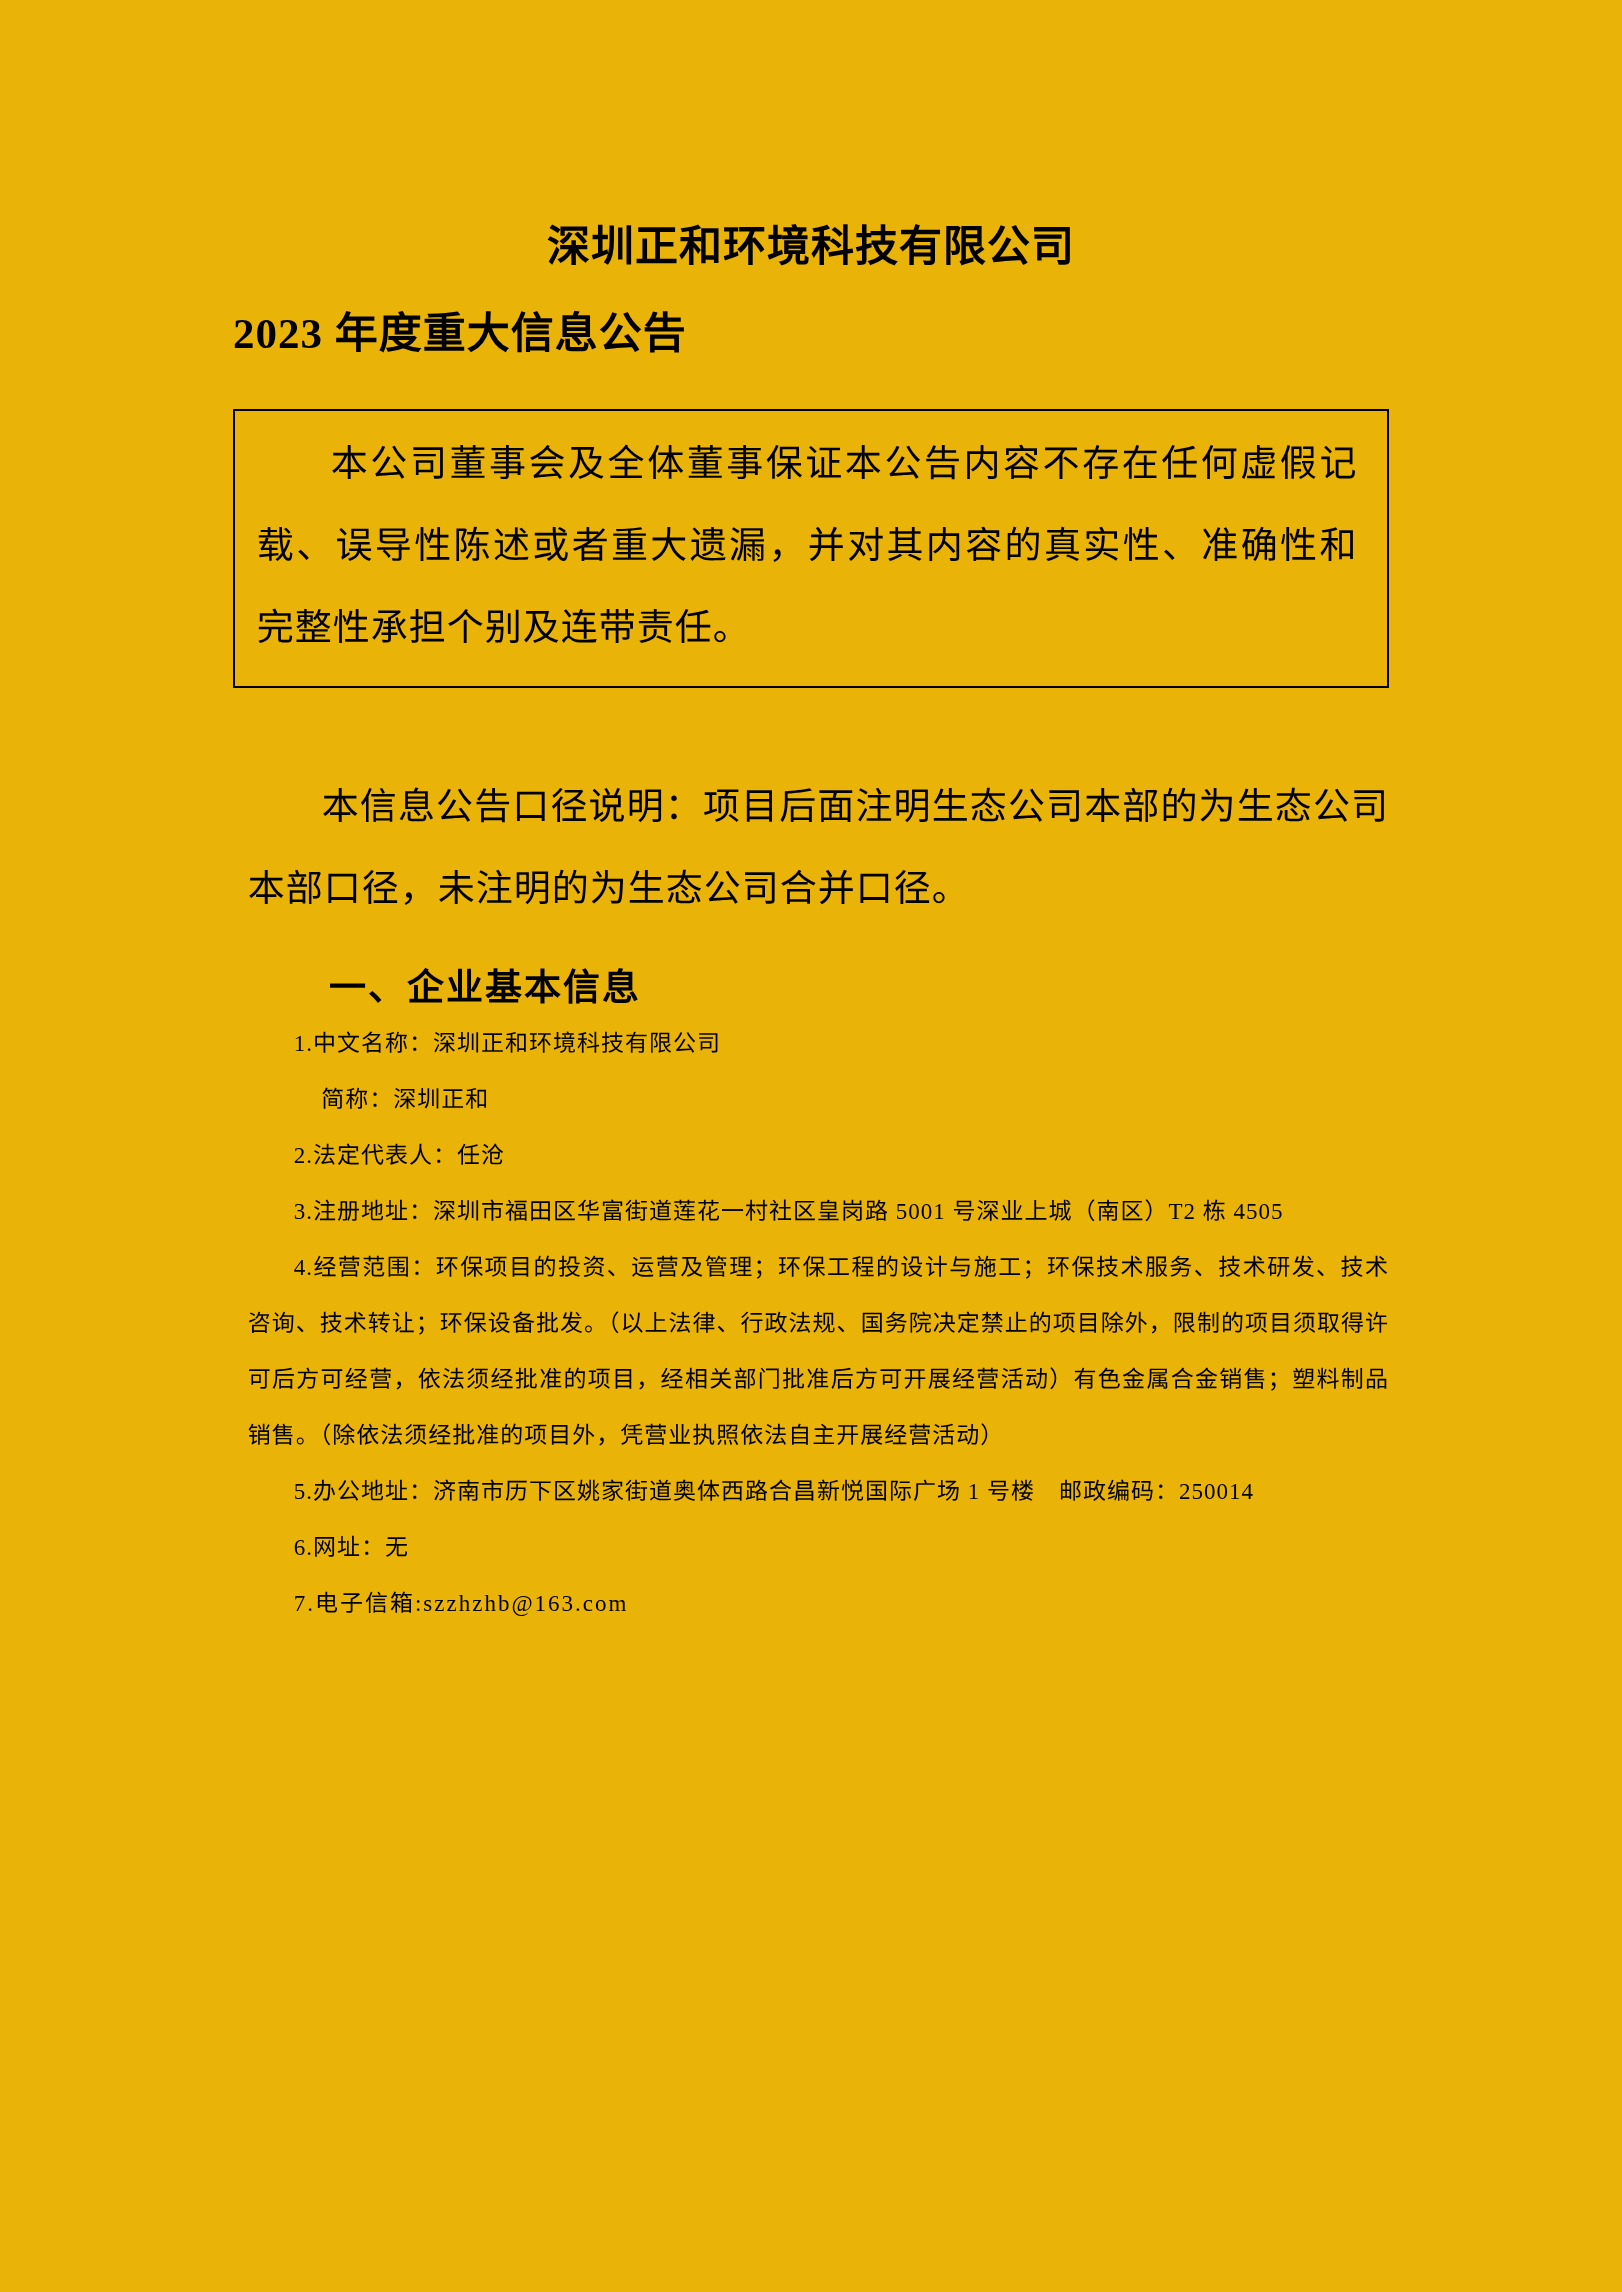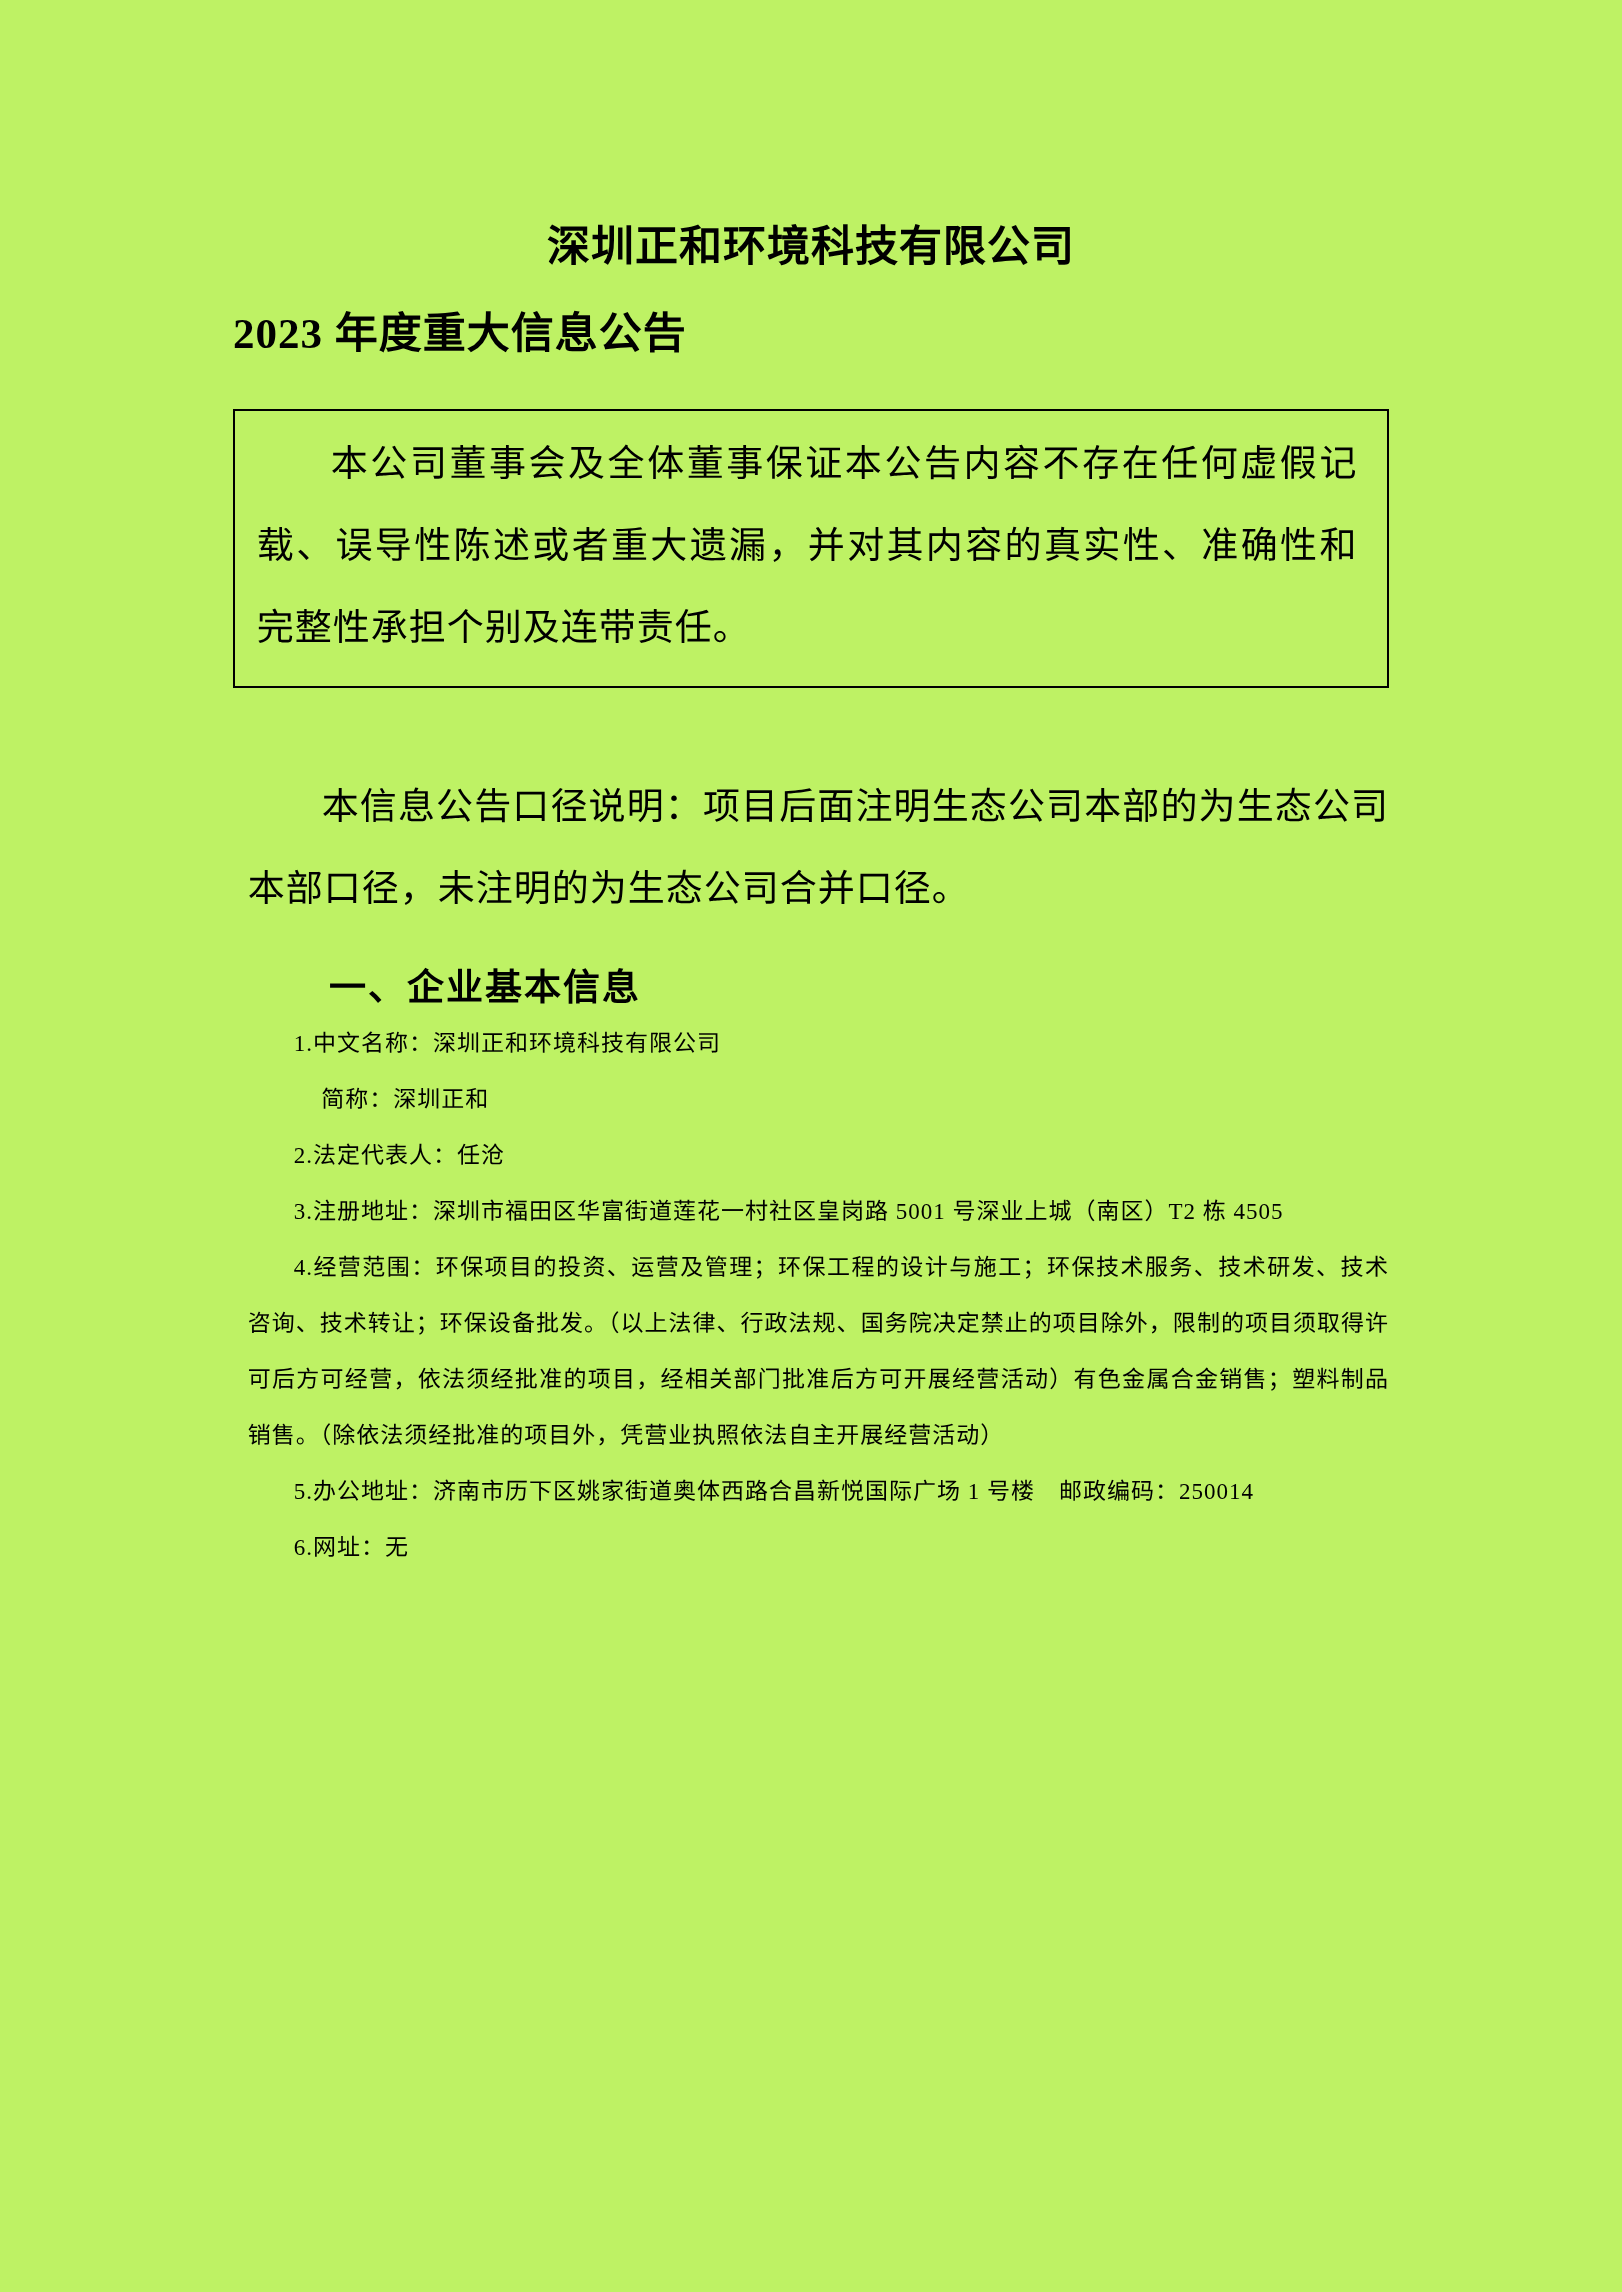--- a/index.html
+++ b/index.html
@@ -5,21 +5,21 @@
   html, body {
     margin: 0;
     padding: 0;
     background: #ffffff;
   }
   .page {
     position: relative;
     width: 1622px;
     height: 2293px;
     margin: 0 auto;
-    background: #bef264;
+    background: #eab308;
     color: #000000;
     box-sizing: border-box;
     padding: 216px 233px 0 233px;
     font-family: "Liberation Serif", "DejaVu Serif", serif;
     overflow: hidden;
   }
   .doc-title {
     margin: 0;
     font-size: 43px;
     line-height: 61px;
@@ -119,17 +119,18 @@
     <p class="item short-line">2.法定代表人：任沧</p>
 
     <p class="item">3.注册地址：深圳市福田区华富街道莲花一村社区皇岗路 5001 号深业上城（南区）T2 栋 4505</p>
 
     <p class="item">4.经营范围：环保项目的投资、运营及管理；环保工程的设计与施工；环保技术服务、技术研发、技术咨询、技术转让；环保设备批发。（以上法律、行政法规、国务院决定禁止的项目除外，限制的项目须取得许可后方可经营，依法须经批准的项目，经相关部门批准后方可开展经营活动）有色金属合金销售；塑料制品销售。（除依法须经批准的项目外，凭营业执照依法自主开展经营活动）</p>
 
     <p class="item">5.办公地址：济南市历下区姚家街道奥体西路合昌新悦国际广场 1 号楼　邮政编码：250014</p>
 
     <p class="item short-line">6.网址：无</p>
 
+    <p class="item email-line">7.电子信箱:szzhzhb@163.com</p>
 
   </div>
 
 </div>
 
 
 </body></html>

